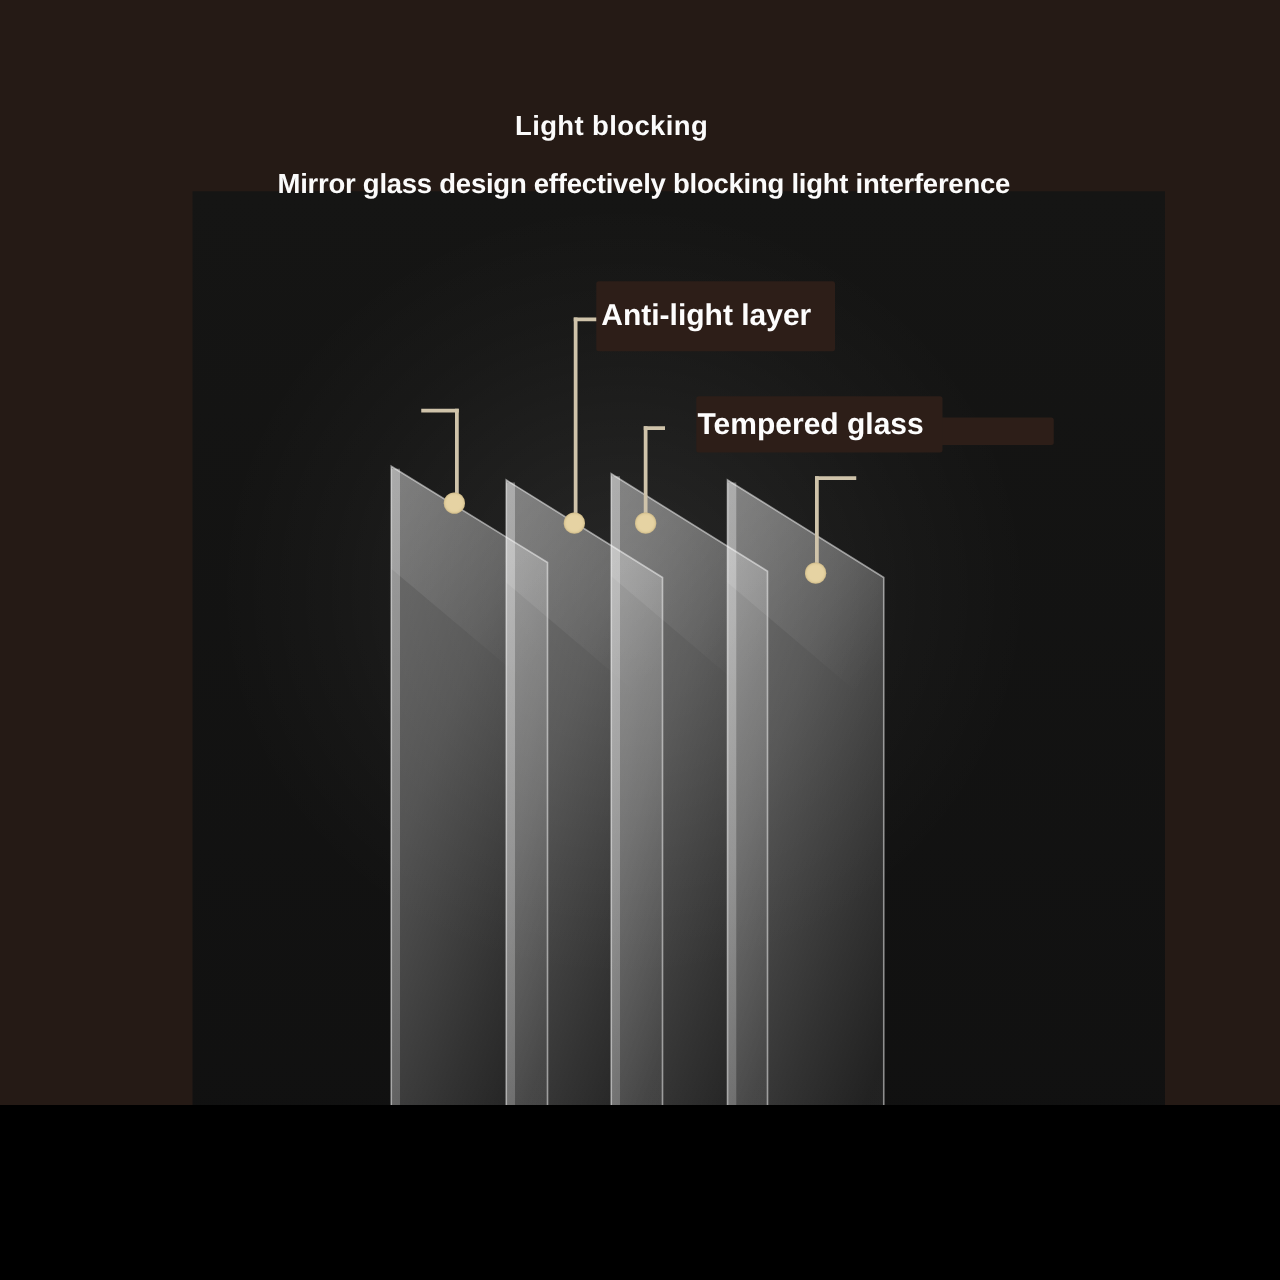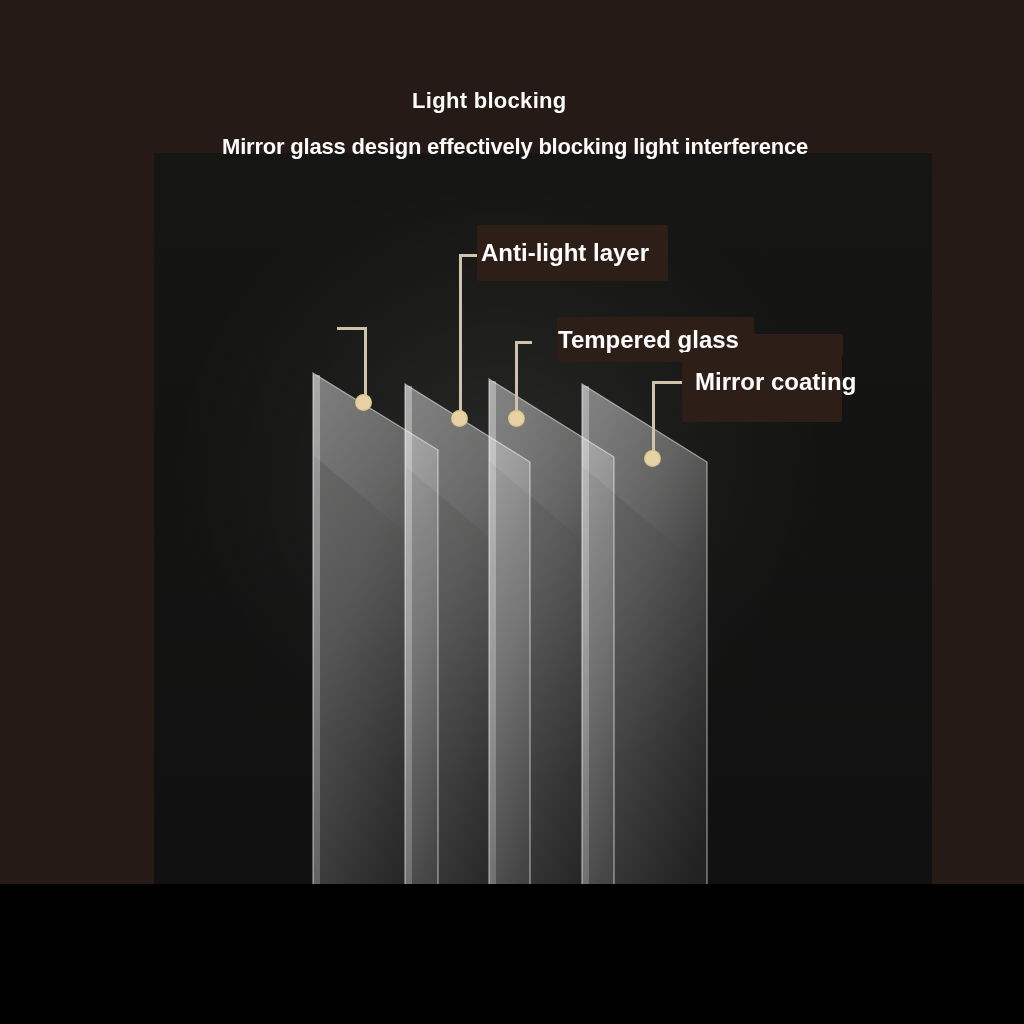--- a/index.html
+++ b/index.html
@@ -121,17 +121,14 @@
   <div class="dot dot-4"></div>
 
   <div class="box-step"></div>
 
   <div class="label-box box-anti">
     <span>Anti-light layer</span>
   </div>
   <div class="label-box box-tempered">
     <span>Tempered glass</span>
   </div>
-  <div class="label-box box-mirror">
-    <span>Mirror coating</span>
-  </div>
 
 </div>
 
 </body></html>

